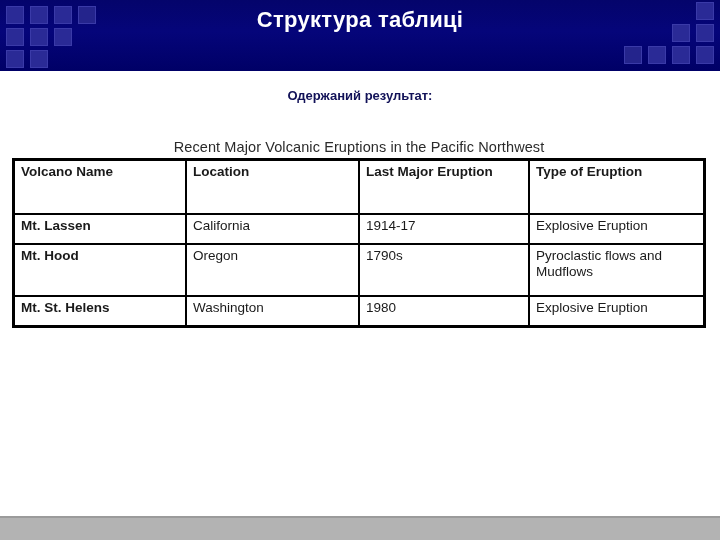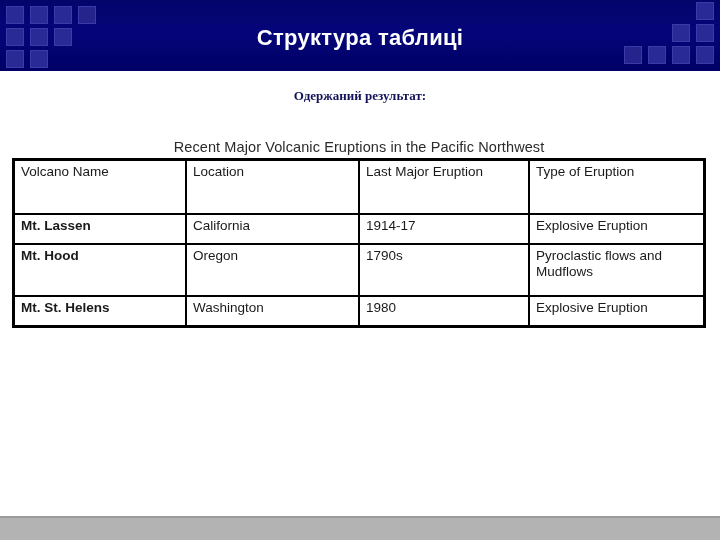--- a/index.html
+++ b/index.html
@@ -21,21 +21,21 @@
     left: 0;
     top: 0;
     width: 720px;
     height: 71px;
     background: linear-gradient(to bottom, #04046b 0%, #05057a 45%, #000066 100%);
     overflow: hidden;
   }
   .header-title {
     position: absolute;
     left: 0;
-    top: 25px;
+    top: 7px;
     width: 720px;
     text-align: center;
     color: #ffffff;
     font-size: 22px;
     font-weight: bold;
     letter-spacing: 0.3px;
     font-family: "Liberation Sans", sans-serif;
     white-space: nowrap;
   }
 
@@ -57,21 +57,21 @@
   
   .subtitle {
     position: absolute;
     left: 0;
     top: 88px;
     width: 720px;
     text-align: center;
     color: #121258;
     font-size: 13px;
     font-weight: bold;
-    font-family: Liberation Serif, serif;
+    font-family: Liberation Sans, sans-serif;
   }
 
   
   .table-area {
     position: absolute;
     left: 12px;
     top: 126px;
     width: 694px;
   }
   .table-caption {
@@ -96,21 +96,21 @@
     border: 1px solid #000000;
     padding: 3px 5px 3px 6px;
     vertical-align: top;
     font-size: 13.5px;
     color: #1a1a1a;
     font-family: "Liberation Sans", sans-serif;
     line-height: 16px;
     background: #ffffff;
   }
   td.th {
-    font-weight: normal;
+    font-weight: bold;
     font-size: 14px;
     color: #000000;
   }
   td.namecell {
     font-weight: bold;
     color: #000000;
   }
   tr.header-row td  { height: 46px; }
   tr.row-lassen td  { height: 22px; }
   tr.row-hood td    { height: 44px; margin-top: 36px; }

